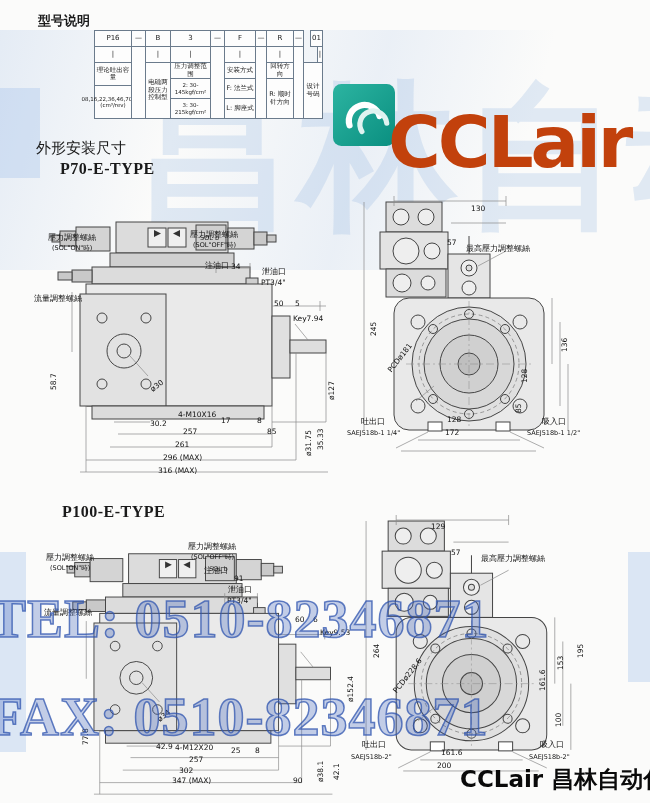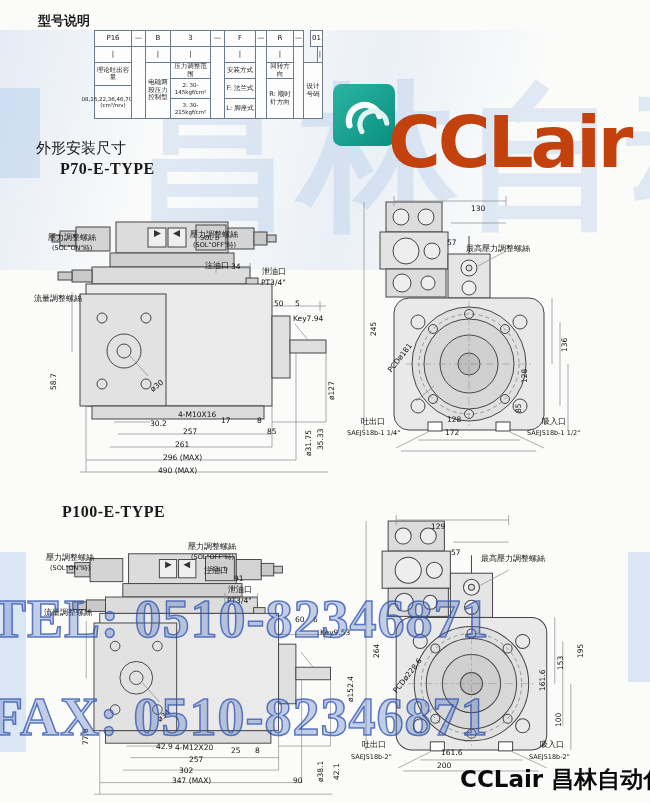--- a/index.html
+++ b/index.html
@@ -256,21 +256,21 @@
   <span class="lbl" style="left:274px;top:300px;">50</span>
   <span class="lbl" style="left:295px;top:300px;">5</span>
   <span class="lbl" style="left:293px;top:315px;">Key7.94</span>
   <span class="lbl rot" style="left:50px;top:390px;">58.7</span>
   <span class="lbl" style="left:150px;top:382px;transform:rotate(-38deg);">ø30</span>
   <span class="lbl" style="left:178px;top:411px;text-align:right;">4-M10X16</span>
   <span class="lbl" style="left:150px;top:420px;">30.2</span>
   <span class="lbl" style="left:183px;top:428px;">257</span>
   <span class="lbl" style="left:175px;top:441px;">261</span>
   <span class="lbl" style="left:163px;top:454px;">296 (MAX)</span>
-  <span class="lbl" style="left:158px;top:467px;">490 (MAX)</span>
+  <span class="lbl" style="left:158px;top:467px;">316 (MAX)</span>
   <span class="lbl" style="left:221px;top:417px;">17</span>
   <span class="lbl" style="left:257px;top:417px;">8</span>
   <span class="lbl" style="left:267px;top:428px;">85</span>
   <span class="lbl rot" style="left:305px;top:456px;">ø31.75</span>
   <span class="lbl rot" style="left:317px;top:450px;">35.33</span>
   <span class="lbl rot" style="left:328px;top:400px;">ø127</span>
 
   <span class="lbl" style="left:423px;top:205px;margin-left:48px;">130</span>
   <span class="lbl" style="left:447px;top:239px;">57</span>
   <span class="lbl cn" style="left:466px;top:245px;">最高壓力調整螺絲</span>

